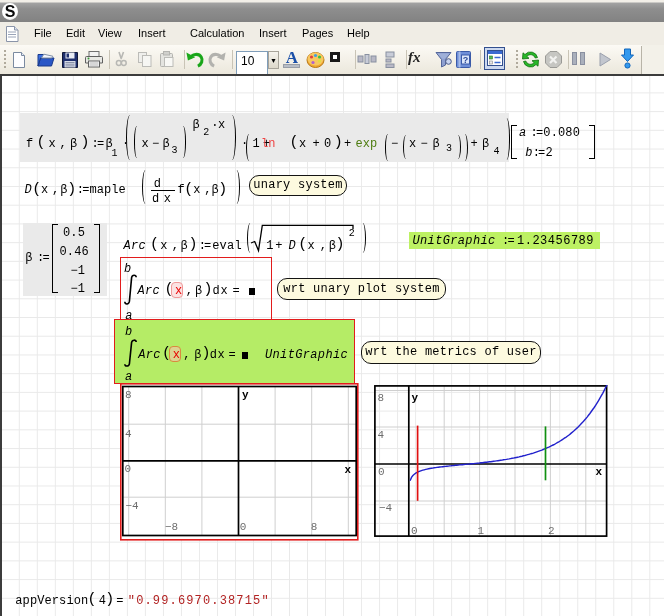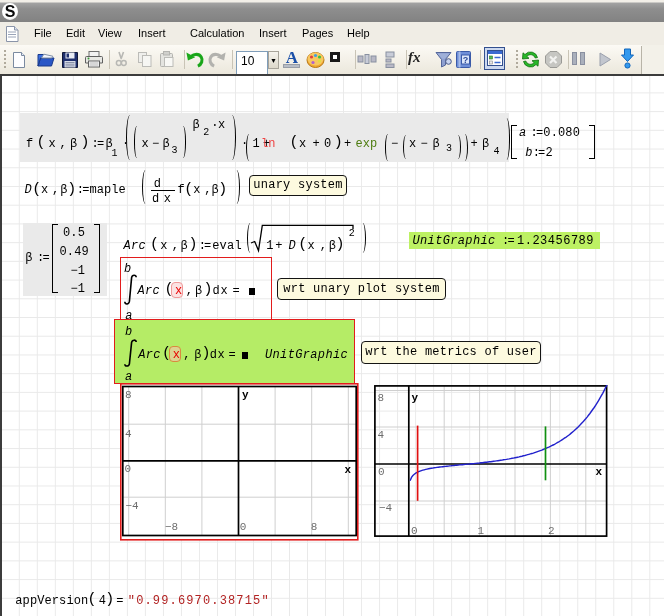--- a/index.html
+++ b/index.html
@@ -6,21 +6,21 @@
 .titlebar {position:absolute;left:0;top:0;width:664px;height:22px;background:linear-gradient(180deg,#f2efe8 0,#f2efe8 2px,#a3a3a3 3px,#8e8e8e 40%,#828282 100%)}
 .sicon {position:absolute;left:2px;top:3px;width:16px;height:17px;background:radial-gradient(circle at 45% 40%,#ffffff 60%,#d0d0d0 100%);border-radius:50%;font:bold 16px/17px "Liberation Sans",sans-serif;color:#0a0a0a;text-align:center}
 .ttext {position:absolute;left:22px;top:4.5px;font:bold 12px "Liberation Sans",sans-serif;color:#fff;letter-spacing:0.45px;text-shadow:1px 1px 0 #6a6a6a}
 .menubar {position:absolute;left:0;top:22px;width:664px;height:23px;background:#f0ede5}
 .menubar>span {position:absolute;top:5px;font-size:11px;color:#000}
 .toolbar {position:absolute;left:0;top:45px;width:664px;height:30px;background:linear-gradient(180deg,#fcfaf5,#ebe7db)}
 .sheet {position:absolute;left:0;top:74px;width:664px;height:542px;background:#fff;border-top:2.2px solid #3c3c3c;border-left:2.2px solid #3c3c3c;
 background-image:linear-gradient(90deg,#e9e9e9 1px,transparent 1px),linear-gradient(180deg,#e9e9e9 1px,transparent 1px);
 background-size:18.03px 18.72px;background-position:16.8px 16.4px}
 .overlay {position:absolute;left:0;top:0;width:664px;height:616px}
-.lab {position:absolute;background:#fdfadf;border:1.6px solid #141414;border-radius:4px;display:flex;align-items:center;justify-content:center}
+.lab {position:absolute;background:#fdfadf;border:1.6px solid #141414;border-radius:10px;display:flex;align-items:center;justify-content:center}
 .lab span {font:12px "Liberation Mono",monospace;letter-spacing:0.25px;white-space:nowrap}
 </style></head><body>
 <div class="titlebar">
     <div class="sicon">S</div>
   </div>
 <div class="menubar">
 <svg style="position:absolute;left:5px;top:4px" width="14" height="16" viewBox="0 0 14 16">
 <path d="M1.5 .5 h8 l3.5 3.5 v11.5 h-11.5 z" fill="#fff" stroke="#8a94a8" stroke-width="1"></path>
 <path d="M9.5 .5 l0 3.5 l3.5 0" fill="#dde4f0" stroke="#8a94a8" stroke-width="1"></path>
 <path d="M3 6 h8 M3 8.5 h8 M3 11 h8" stroke="#9aa4b8" stroke-width="1"></path>
@@ -237,21 +237,21 @@
     <span style="position:absolute;left:218.2px;top:181.5px;font:15px 'Liberation Mono',monospace;line-height:15px;color:#000;">)</span>
     <div class="lab" style="left:249px;top:175px;width:98px;height:20.5px;">
       <span>unary system</span>
     </div>
     <div style="position:absolute;left:23px;top:223px;width:84px;height:73px;background:#eaeaea"></div>
     <span style="position:absolute;left:25.3px;top:252px;font:12px 'Liberation Mono',monospace;line-height:12px;color:#000;">β</span>
     <span style="position:absolute;left:37px;top:252px;font:12px 'Liberation Mono',monospace;line-height:12px;color:#000;letter-spacing:-1.8px;">:=</span>
     <div style="position:absolute;left:52px;top:223.8px;width:6px;height:69px;border:1.6px solid #000;border-right:none"></div>
     <div style="position:absolute;left:94px;top:223.8px;width:6px;height:69px;border:1.6px solid #000;border-left:none"></div>
     <span style="position:absolute;left:63px;top:227px;font:12px 'Liberation Mono',monospace;line-height:12px;color:#000;letter-spacing:0.15px;">0.5</span>
-    <span style="position:absolute;left:59.5px;top:246px;font:12px 'Liberation Mono',monospace;line-height:12px;color:#000;letter-spacing:0.15px;">0.49</span>
+    <span style="position:absolute;left:59.5px;top:246px;font:12px 'Liberation Mono',monospace;line-height:12px;color:#000;letter-spacing:0.15px;">0.46</span>
     <span style="position:absolute;left:70.5px;top:264.5px;font:12px 'Liberation Mono',monospace;line-height:12px;color:#000;">−1</span>
     <span style="position:absolute;left:70.5px;top:283px;font:12px 'Liberation Mono',monospace;line-height:12px;color:#000;">−1</span>
     <span style="position:absolute;left:123.6px;top:240px;font:italic 12px 'Liberation Mono',monospace;line-height:12px;color:#000;letter-spacing:0.3px;">Arc</span>
     <span style="position:absolute;left:150px;top:237px;font:15px 'Liberation Mono',monospace;line-height:15px;color:#000;">(</span>
     <span style="position:absolute;left:160.2px;top:240px;font:12px 'Liberation Mono',monospace;line-height:12px;color:#000;">x</span>
     <span style="position:absolute;left:171.7px;top:240px;font:12px 'Liberation Mono',monospace;line-height:12px;color:#000;">,</span>
     <span style="position:absolute;left:180.4px;top:240px;font:12px 'Liberation Mono',monospace;line-height:12px;color:#000;">β</span>
     <span style="position:absolute;left:188.5px;top:237px;font:15px 'Liberation Mono',monospace;line-height:15px;color:#000;">)</span>
     <span style="position:absolute;left:198.7px;top:240px;font:12px 'Liberation Mono',monospace;line-height:12px;color:#000;letter-spacing:-1.8px;">:=</span>
     <span style="position:absolute;left:212.2px;top:240px;font:12px 'Liberation Mono',monospace;line-height:12px;color:#000;letter-spacing:0.2px;">eval</span>

